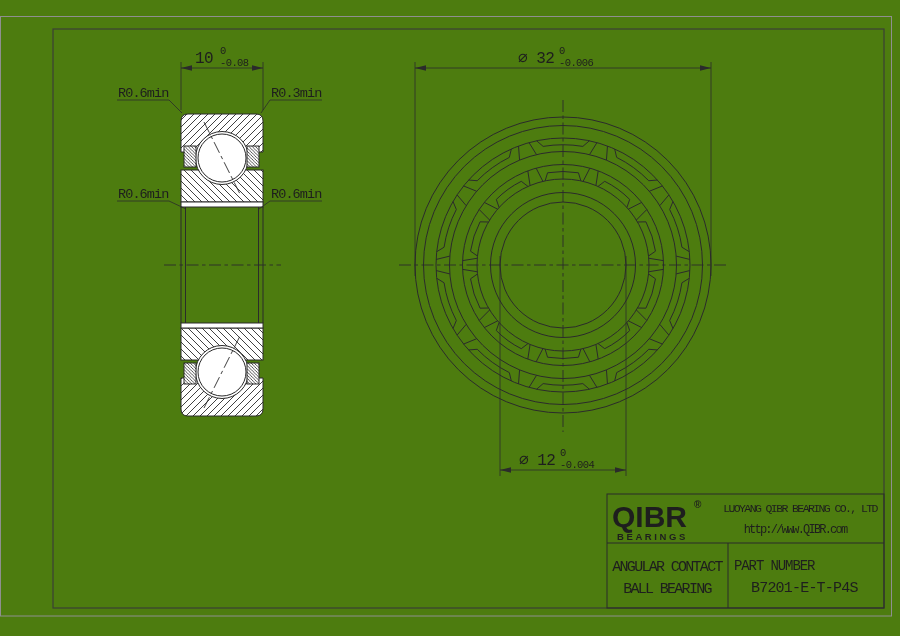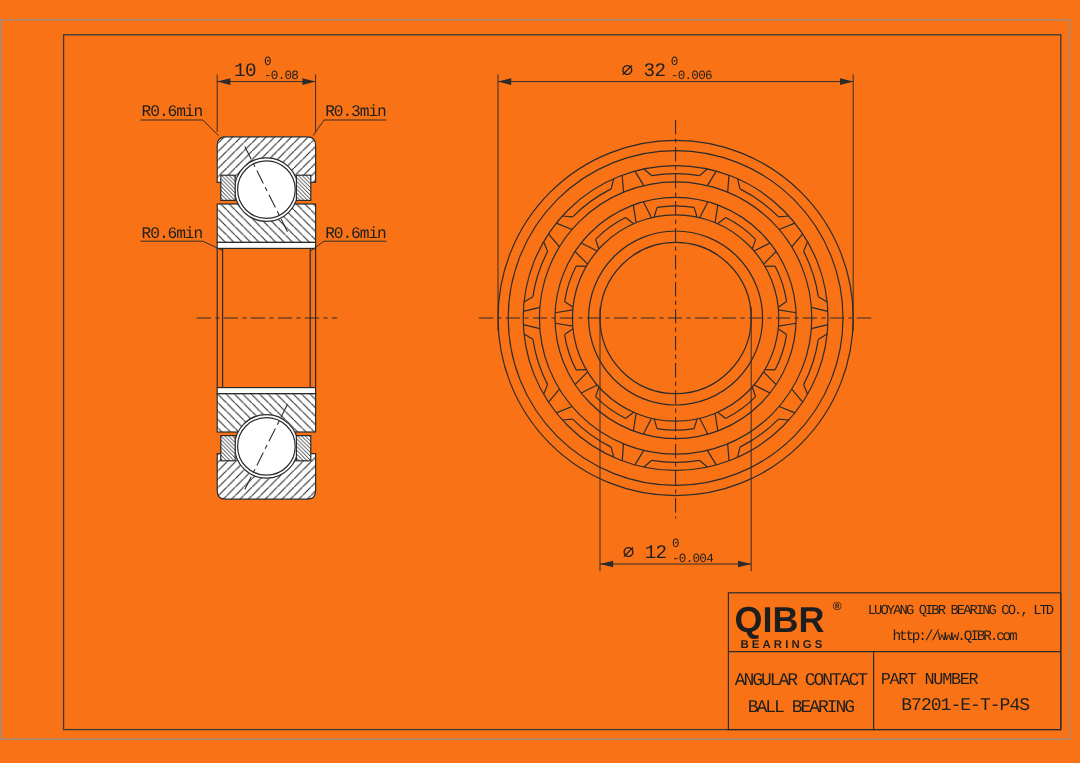--- a/index.html
+++ b/index.html
@@ -1,16 +1,16 @@
 <!DOCTYPE html>
 <html><head>
 <meta charset="utf-8">
 <style>
   html,body{margin:0;padding:0;background:#e9e9e9;}
-  #sheet{position:relative;width:900px;height:636px;background:#f97316;outline:1px solid #9a9a9a;overflow:hidden;}
+  #sheet{position:relative;width:900px;height:636px;background:#4d7c0f;outline:1px solid #9a9a9a;overflow:hidden;}
   svg{position:absolute;left:0;top:0;}
   svg text{fill:#1e1e1e;font-family:"Liberation Mono","DejaVu Sans Mono",monospace;}
   .ln{stroke:#2b2b2b;stroke-width:1;fill:none;}
   .thin{stroke:#2b2b2b;stroke-width:0.8;fill:none;}
   .shape{stroke:#2b2b2b;stroke-width:1;}
   .cl{stroke:#2b2b2b;stroke-width:0.9;stroke-dasharray:12 3.5 3.5 3.5;fill:none;}
   .arrow{fill:#2b2b2b;stroke:none;}
   .dim{font-size:16px;letter-spacing:-0.5px;}
   .tol{font-size:10.5px;letter-spacing:-0.6px;}
   .rlabel{font-size:13.5px;letter-spacing:-0.9px;}

